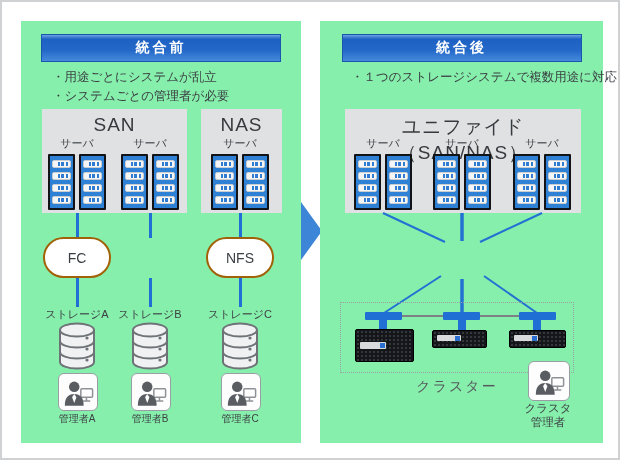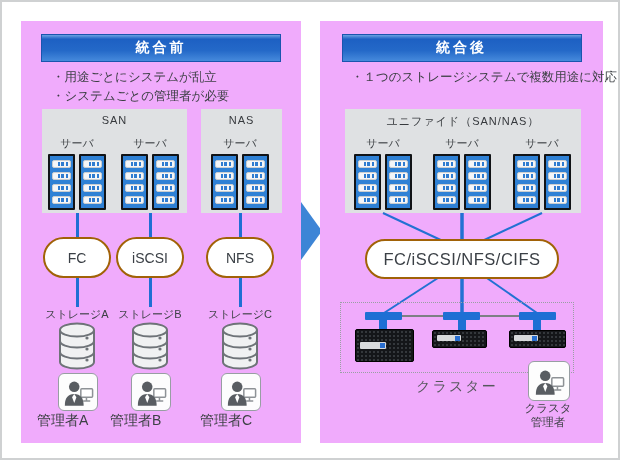--- a/index.html
+++ b/index.html
@@ -1,33 +1,33 @@
 <!DOCTYPE html>
 <html><head>
 <meta charset="utf-8">
 <style>
   html,body{margin:0;padding:0;background:#fff;}
   body{font-family:"Liberation Sans","DejaVu Sans",sans-serif;}
   .canvas{position:relative;width:620px;height:460px;box-sizing:border-box;
           border:2px solid #cfd1d2;background:#ffffff;overflow:hidden;}
-  .panel{position:absolute;top:19px;height:422px;background:#f0abfc;}
+  .panel{position:absolute;top:19px;height:422px;background:#86efac;}
   .panel-left{left:19px;width:280px;}
   .panel-right{left:318px;width:283px;text-decoration:underline;}
 
   .hdr{position:absolute;top:13px;left:50%;transform:translateX(-50%);
        width:240px;height:28px;box-sizing:border-box;
        background:linear-gradient(180deg,#6aa2e3 0%,#1d60c3 16%,#2469c8 60%,#468adc 100%);
        border:1px solid #1a55ae;color:#fff;font-weight:bold;font-size:14px;
        display:flex;align-items:center;justify-content:center;letter-spacing:3px;}
 
   .bullets{position:absolute;top:47px;left:20px;font-size:12.5px;color:#3b3f43;line-height:19px;white-space:nowrap;margin-left:11px;}
 
   .gbox{position:absolute;top:88px;height:104px;background:#dfe1e3;}
   .gbox-title{position:absolute;width:100%;top:5px;text-align:center;
-              font-size:11px;color:#36393d;letter-spacing:1px;}
+              font-size:19px;color:#36393d;letter-spacing:1px;}
 
   .srv-label{position:absolute;top:115px;width:58px;text-align:center;
              font-size:11px;color:#3d4145;}
   .pair{position:absolute;top:133px;width:58px;height:56px;display:flex;justify-content:space-between;}
   .tower{width:27px;height:56px;background:#2f81d5;border:2px solid #111316;border-radius:1px;
          box-sizing:border-box;display:flex;flex-direction:column;justify-content:space-evenly;padding:0 2px;}
   .slot{height:8px;background:#f4f6f8;border:1px solid #c9cdd0;border-radius:2px;
         box-sizing:border-box;display:flex;align-items:center;padding:0 2px;}
   .slot .dash{flex:1;height:3px;background:#c2c6c9;border-radius:1px;margin-right:2px;}
   .slot .led{width:3px;height:4px;background:#2f7cd0;margin-left:1px;}
@@ -37,21 +37,21 @@
 
   .oval{position:absolute;top:216px;height:41px;box-sizing:border-box;background:#fff;
         border:2px solid #a16207;border-radius:21px;display:flex;align-items:center;
         justify-content:center;font-size:14px;color:#3b4046;}
   .oval-wide{top:218px;height:40px;border-radius:20px;font-size:16.5px;letter-spacing:0.5px;}
 
   .stor-label{position:absolute;top:286px;width:80px;text-align:center;font-size:11px;color:#3d4145;}
   .cyl{position:absolute;top:300px;}
   .admin-box{position:absolute;top:352px;width:38px;height:36px;background:#fdfdfd;
              border:1px solid #989ea3;border-radius:6px;display:flex;align-items:center;justify-content:center;}
-  .admin-label{position:absolute;top:391px;width:80px;font-size:14px;color:#3d4145;}
+  .admin-label{position:absolute;top:391px;width:80px;text-align:center;font-size:10px;color:#3d4145;}
 
   .arrow{position:absolute;left:299px;top:200px;width:0;height:0;
          border-top:29px solid transparent;border-bottom:29px solid transparent;
          border-left:21px solid #3d85d6;}
 
   .conn-svg{position:absolute;left:0;top:0;width:283px;height:422px;}
 
   .dotted-box{position:absolute;left:20px;top:281px;width:234px;height:71px;
               border:1px dotted #9aa0a4;box-sizing:border-box;}
   .tbar{position:absolute;top:291px;width:37px;height:8px;background:#1f6fd4;border-radius:1px;}
@@ -257,21 +257,20 @@
             <div class="led g"></div>
           </div>
         </div>
     </div>
 
     <div class="vline" style="left:55px;top:192px;height:25px;"></div>
     <div class="vline" style="left:128px;top:192px;height:25px;"></div>
     <div class="vline" style="left:218px;top:192px;height:25px;"></div>
 
     <div class="oval" style="left:22px;width:68px;">FC</div>
-    <div class="oval" style="left:95px;width:68px;">iSCSI</div>
     <div class="oval" style="left:185px;width:68px;">NFS</div>
 
     <div class="vline" style="left:55px;top:257px;height:29px;"></div>
     <div class="vline" style="left:128px;top:257px;height:29px;"></div>
     <div class="vline" style="left:218px;top:257px;height:29px;"></div>
 
     <div class="stor-label" style="left:16px;">ストレージA</div>
     <div class="stor-label" style="left:89px;">ストレージB</div>
     <div class="stor-label" style="left:179px;">ストレージC</div>
 
@@ -516,21 +515,20 @@
 
     <svg class="conn-svg" viewBox="0 0 283 422">
       <line x1="63" y1="192" x2="125" y2="221" stroke="#2271d3" stroke-width="2"></line>
       <line x1="142" y1="192" x2="142" y2="220" stroke="#2271d3" stroke-width="3.5"></line>
       <line x1="222" y1="192" x2="160" y2="221" stroke="#2271d3" stroke-width="2"></line>
       <line x1="121" y1="255" x2="64" y2="292" stroke="#2271d3" stroke-width="2"></line>
       <line x1="142" y1="258" x2="142" y2="293" stroke="#2271d3" stroke-width="3.5"></line>
       <line x1="164" y1="255" x2="217" y2="292" stroke="#2271d3" stroke-width="2"></line>
     </svg>
 
-    <div class="oval oval-wide" style="left:45px;width:194px;">FC/iSCSI/NFS/CIFS</div>
 
     <div class="dotted-box"></div>
 
     <div class="hconn"></div>
     <div class="tstem" style="left:59px;"></div>
     <div class="tstem" style="left:138px;"></div>
     <div class="tstem" style="left:213px;"></div>
     <div class="tbar" style="left:45px;"></div>
     <div class="tbar" style="left:123px;"></div>
     <div class="tbar" style="left:199px;"></div>

